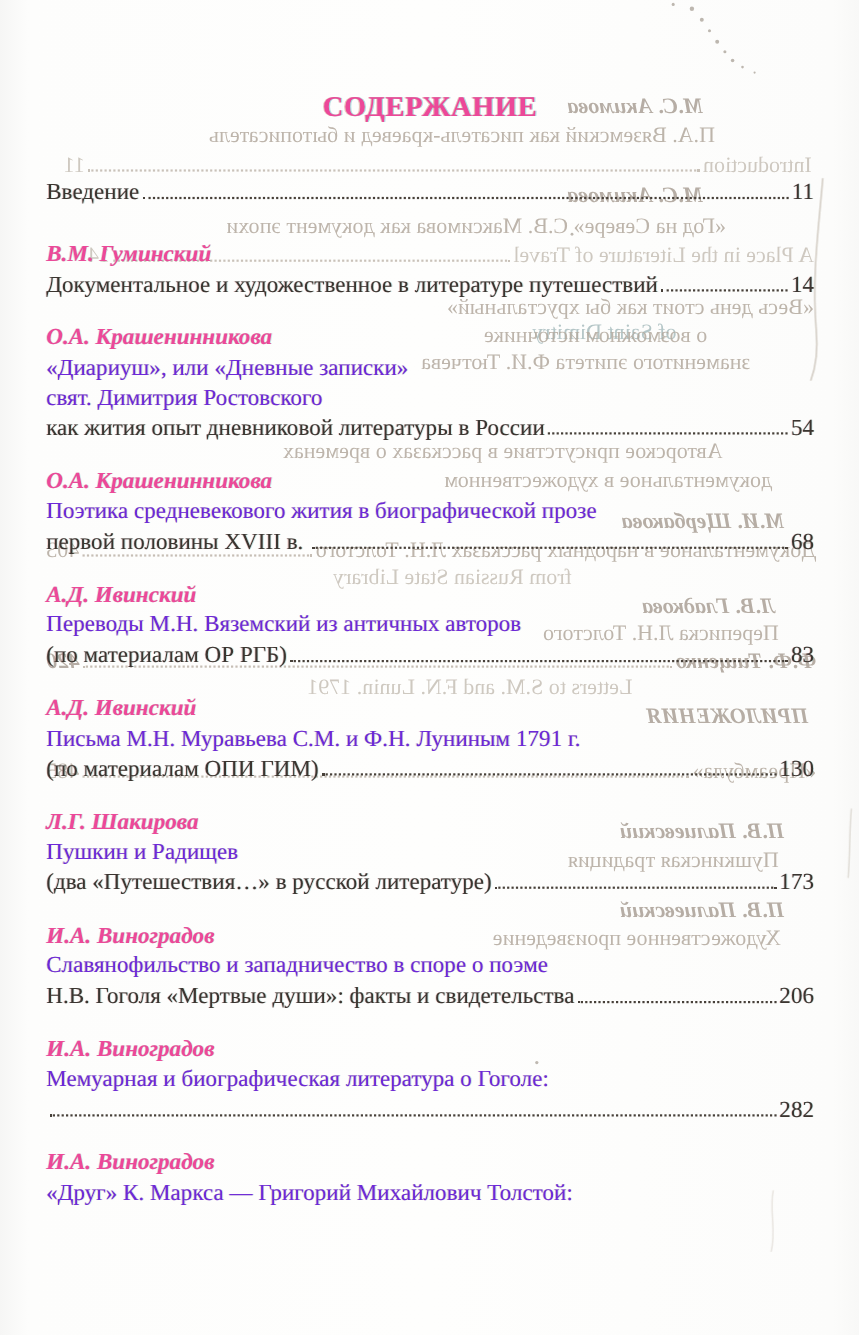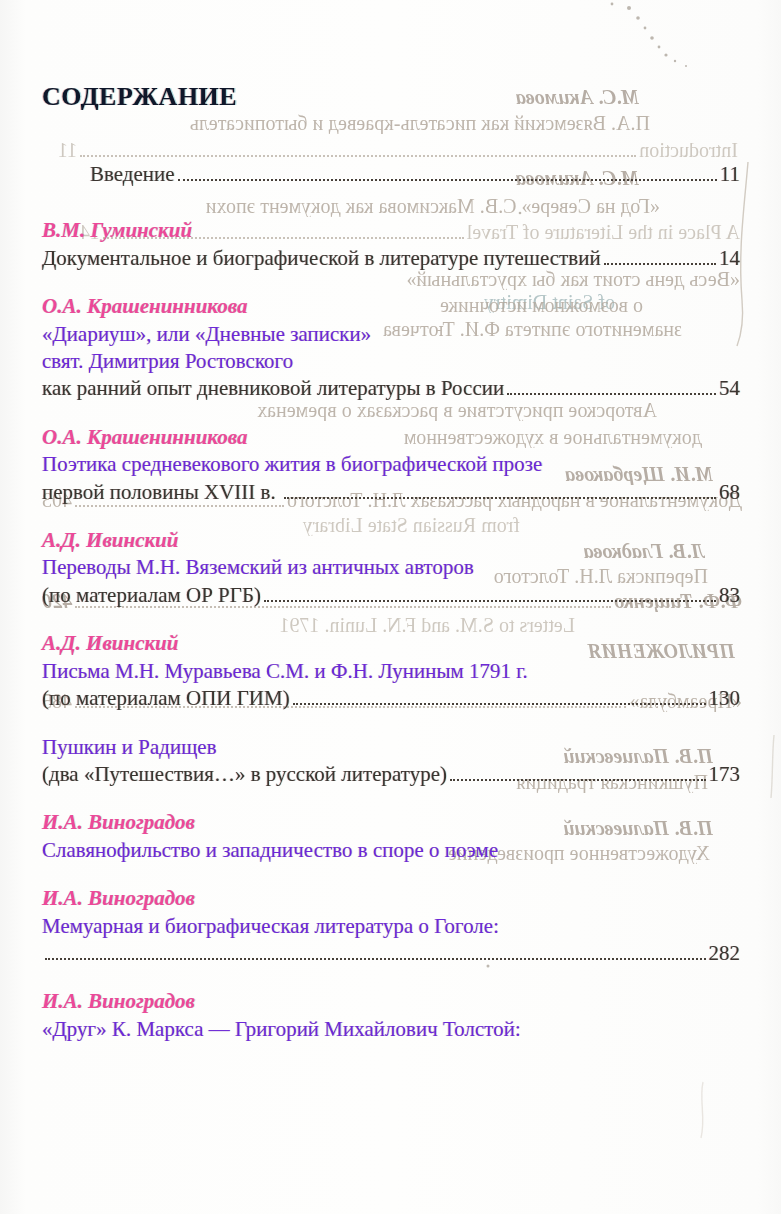--- a/index.html
+++ b/index.html
@@ -20,26 +20,26 @@
   .ghost.gb{font-weight:bold;font-style:italic;color:#aaa096;}
   .ghost.gen{color:#c3bcb2;opacity:.8;}
   .ghost.gtl{color:#9db4b6;opacity:.75;}
   .ghost.grow{display:flex;align-items:baseline;}
   .gleader{flex:1;border-bottom:2px dotted #bdb4a9;margin:0 3px 4px 3px;min-width:10px;}
   .gnum{flex:none;}
   .gt{flex:none;}
   
   .content{position:absolute;left:42px;top:0;width:698px;z-index:2;}
   .main-title{
-    margin:82px 0 49px 0;
-    font-size:26px;font-weight:bold;letter-spacing:.5px;color:#0f172a;
+    text-align:center;margin:82px 0 49px 0;
+    font-size:26px;font-weight:bold;letter-spacing:.5px;color:#ec4899;
     text-shadow:-1px 0 rgba(185,35,25,.30), 1.1px 0 rgba(0,150,165,.30);
   }
   .entry{margin-bottom:21px;}
-  .entry:first-child{margin-bottom:29px;margin-left:48px;}
+  .entry:first-child{margin-bottom:29px;}
   .tauthor{
     font-weight:bold;font-style:italic;
     font-size:21px;line-height:27.4px;color:#ec4899;
     text-shadow:-.7px 0 rgba(185,35,25,.22), .8px 0 rgba(0,150,165,.20);
   }
   .tline{
     font-size:21px;line-height:27.4px;color:#6d28d9;
     text-shadow:-.7px 0 rgba(185,35,25,.25), .8px 0 rgba(0,150,165,.22);
     white-space:nowrap;
   }
@@ -115,32 +115,32 @@
     <div class="lastrow">
       <span class="t">Введение</span>
       <span class="leader"></span>
       <span class="num">11</span>
     </div>
   </div>
 
   <div class="entry">
     <div class="tauthor">В.М. Гуминский</div>
     <div class="lastrow">
-      <span class="t">Документальное и биографической в литературе путешествий</span>
+      <span class="t">Документальное и художественное в литературе путешествий</span>
       <span class="leader"></span>
       <span class="num">14</span>
     </div>
   </div>
 
   <div class="entry">
     <div class="tauthor">О.А. Крашенинникова</div>
     <div class="tline">«Диариуш», или «Дневные записки»</div>
           <div class="tline">свят. Димитрия Ростовского</div>
           <div class="lastrow">
-      <span class="t">как ранний опыт дневниковой литературы в России</span>
+      <span class="t">как жития опыт дневниковой литературы в России</span>
       <span class="leader"></span>
       <span class="num">54</span>
     </div>
   </div>
 
   <div class="entry">
     <div class="tauthor">О.А. Крашенинникова</div>
     <div class="tline">Поэтика средневекового жития в биографической прозе</div>
           <div class="lastrow">
       <span class="t">первой половины XVIII в. </span>
@@ -163,31 +163,37 @@
     <div class="tauthor">А.Д. Ивинский</div>
     <div class="tline">Письма М.Н. Муравьева С.М. и Ф.Н. Луниным 1791 г.</div>
           <div class="lastrow">
       <span class="t">(по материалам ОПИ ГИМ)</span>
       <span class="leader"></span>
       <span class="num">130</span>
     </div>
   </div>
 
   <div class="entry">
+    <div class="tauthor">Л.Г. Шакирова</div>
     <div class="tline">Пушкин и Радищев</div>
           <div class="lastrow">
       <span class="t">(два «Путешествия…» в русской литературе)</span>
       <span class="leader"></span>
       <span class="num">173</span>
     </div>
   </div>
 
   <div class="entry">
     <div class="tauthor">И.А. Виноградов</div>
     <div class="tline">Славянофильство и западничество в споре о поэме</div>
+          <div class="lastrow">
+      <span class="t">Н.В. Гоголя «Мертвые души»: факты и свидетельства</span>
+      <span class="leader"></span>
+      <span class="num"> 206</span>
+    </div>
   </div>
 
   <div class="entry">
     <div class="tauthor">И.А. Виноградов</div>
     <div class="tline">Мемуарная и биографическая литература о Гоголе:</div>
           <div class="lastrow">
       <span class="leader"></span>
       <span class="num"> 282</span>
     </div>
   </div>

